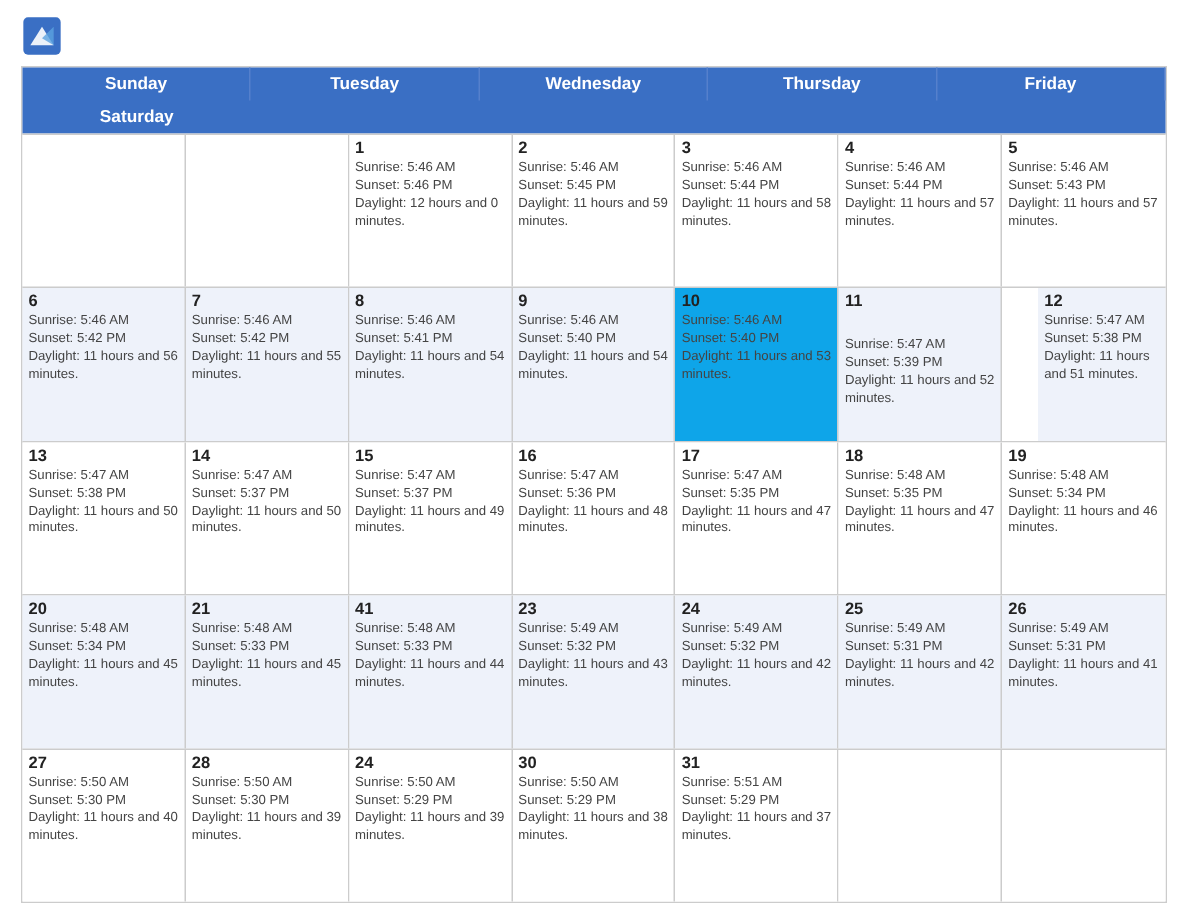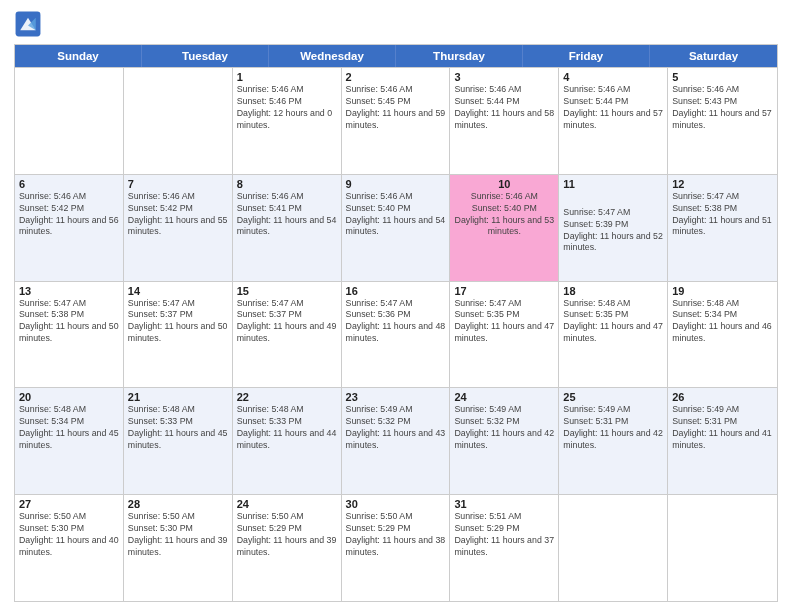--- a/index.html
+++ b/index.html
@@ -48,21 +48,21 @@
       font-style: italic;
     }
     .calendar {
       flex: 1;
       display: flex;
       flex-direction: column;
       border: 1px solid #ccc;
     }
     .cal-header-row {
       display: grid;
-      grid-template-columns: repeat(6, 1fr);
+      grid-template-columns: repeat(5, 1fr);
       background: #3a6fc4;
     }
     .cal-header-cell {
       color: #fff;
       font-size: 11.5px;
       font-weight: bold;
       text-align: center;
       padding: 5px 2px;
       border-right: 1px solid #5580cc;
     }
@@ -182,29 +182,29 @@
             <div class="cell-info">Sunrise: 5:46 AM<br>Sunset: 5:42 PM<br>Daylight: 11 hours and 55 minutes.</div>
           </div>
           <div class="cal-cell" style="background: rgb(238, 242, 250);">
             <div class="cell-day">8</div>
             <div class="cell-info">Sunrise: 5:46 AM<br>Sunset: 5:41 PM<br>Daylight: 11 hours and 54 minutes.</div>
           </div>
           <div class="cal-cell" style="background: rgb(238, 242, 250);">
             <div class="cell-day">9</div>
             <div class="cell-info">Sunrise: 5:46 AM<br>Sunset: 5:40 PM<br>Daylight: 11 hours and 54 minutes.</div>
           </div>
-          <div class="cal-cell" style="background: #f9a8d4; text-align: center;">
+          <div class="cal-cell" style="background: #0ea5e9;">
             <div class="cell-day">10</div>
             <div class="cell-info">Sunrise: 5:46 AM<br>Sunset: 5:40 PM<br>Daylight: 11 hours and 53 minutes.</div>
           </div>
           <div class="cal-cell" style="background: rgb(238, 242, 250); gap: 16px;">
             <div class="cell-day">11</div>
             <div class="cell-info">Sunrise: 5:47 AM<br>Sunset: 5:39 PM<br>Daylight: 11 hours and 52 minutes.</div>
           </div>
-          <div class="cal-cell" style="background: rgb(238, 242, 250);">
+          <div class="cal-cell" style="background: rgb(238, 242, 250); margin-left: 24px;">
             <div class="cell-day">12</div>
             <div class="cell-info">Sunrise: 5:47 AM<br>Sunset: 5:38 PM<br>Daylight: 11 hours and 51 minutes.</div>
           </div>
         </div>
         <div class="cal-row">
           <div class="cal-cell">
             <div class="cell-day">13</div>
             <div class="cell-info">Sunrise: 5:47 AM<br>Sunset: 5:38 PM<br>Daylight: 11 hours and 50 minutes.</div>
           </div>
           <div class="cal-cell">
@@ -235,21 +235,21 @@
         <div class="cal-row">
           <div class="cal-cell" style="background: rgb(238, 242, 250);">
             <div class="cell-day">20</div>
             <div class="cell-info">Sunrise: 5:48 AM<br>Sunset: 5:34 PM<br>Daylight: 11 hours and 45 minutes.</div>
           </div>
           <div class="cal-cell" style="background: rgb(238, 242, 250);">
             <div class="cell-day">21</div>
             <div class="cell-info">Sunrise: 5:48 AM<br>Sunset: 5:33 PM<br>Daylight: 11 hours and 45 minutes.</div>
           </div>
           <div class="cal-cell" style="background: rgb(238, 242, 250);">
-            <div class="cell-day">22</div>
+            <div class="cell-day">41</div>
             <div class="cell-info">Sunrise: 5:48 AM<br>Sunset: 5:33 PM<br>Daylight: 11 hours and 44 minutes.</div>
           </div>
           <div class="cal-cell" style="background: rgb(238, 242, 250);">
             <div class="cell-day">23</div>
             <div class="cell-info">Sunrise: 5:49 AM<br>Sunset: 5:32 PM<br>Daylight: 11 hours and 43 minutes.</div>
           </div>
           <div class="cal-cell" style="background: rgb(238, 242, 250);">
             <div class="cell-day">24</div>
             <div class="cell-info">Sunrise: 5:49 AM<br>Sunset: 5:32 PM<br>Daylight: 11 hours and 42 minutes.</div>
           </div>

